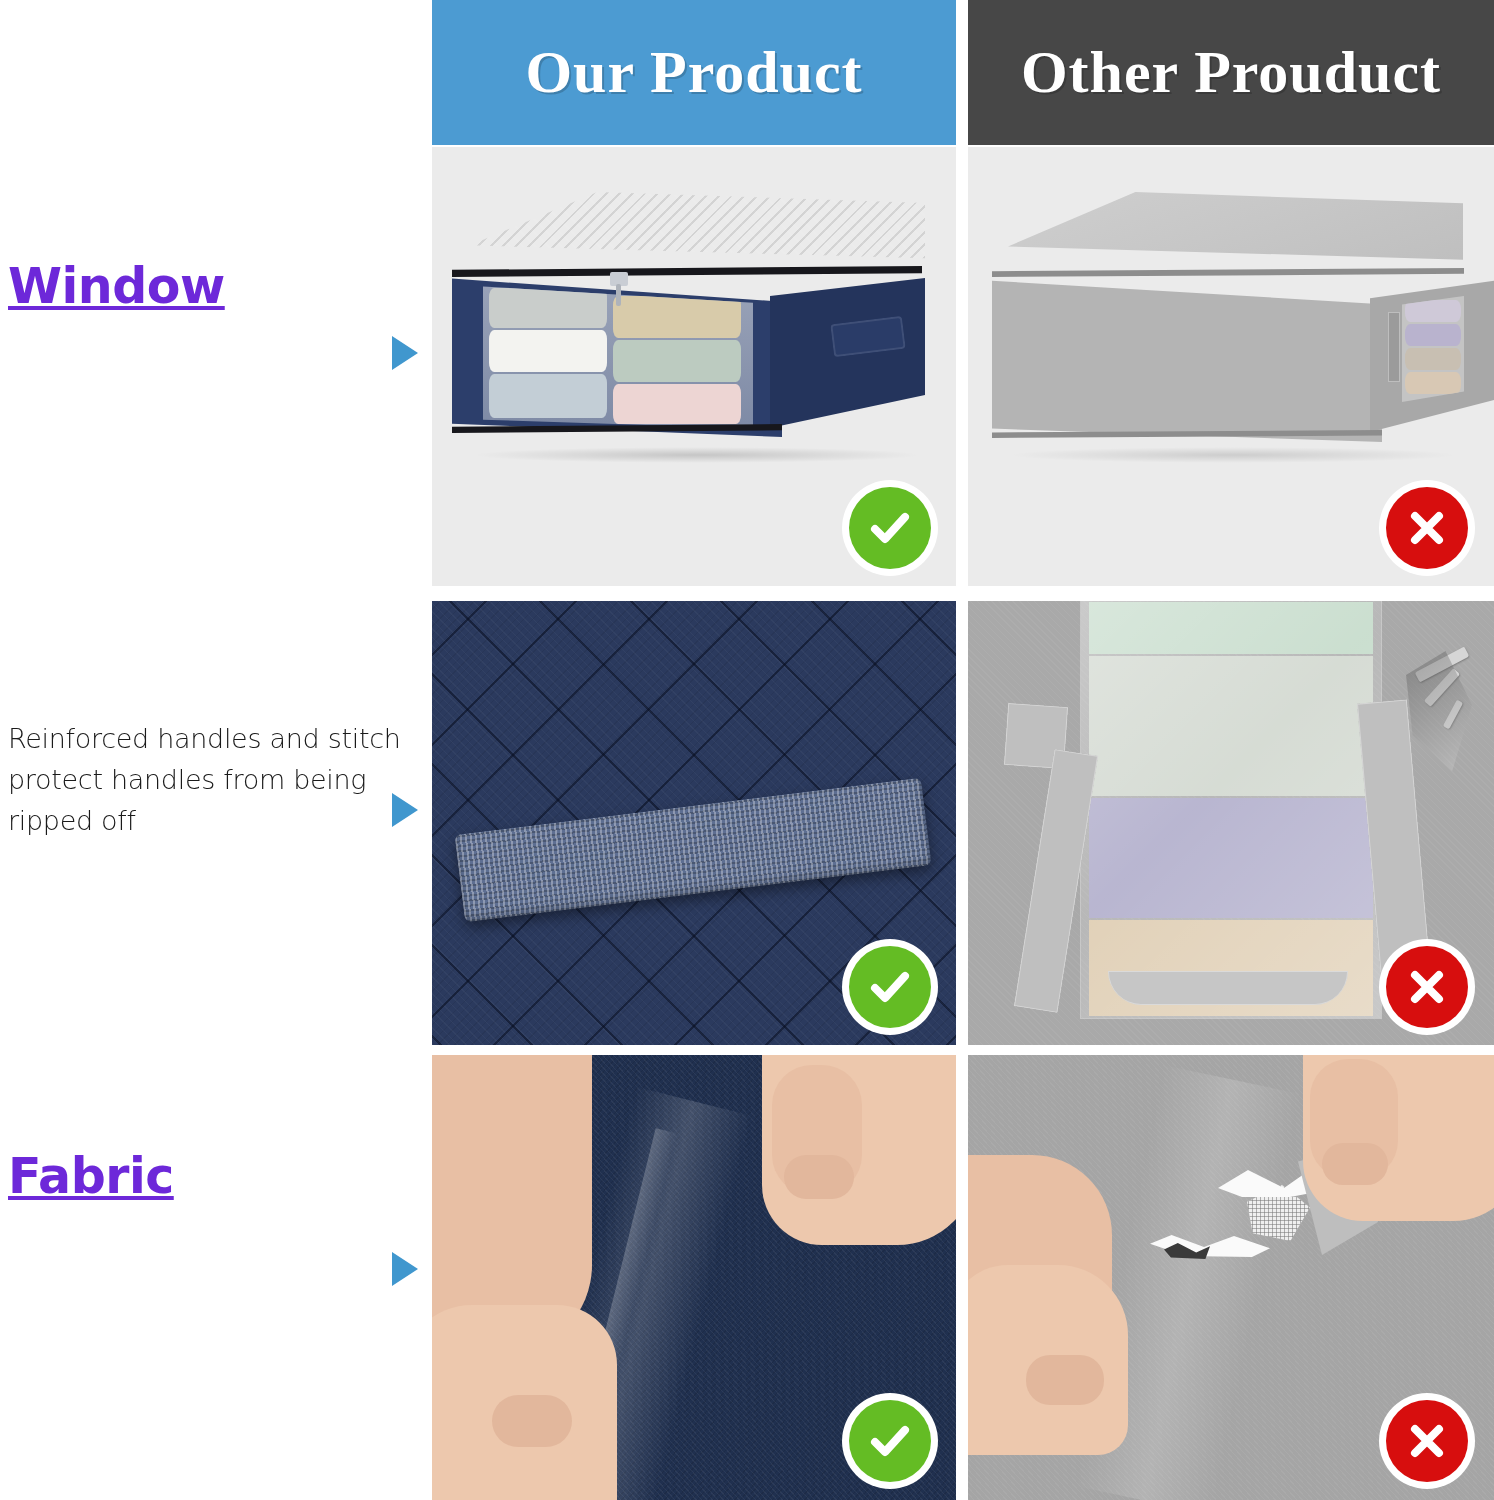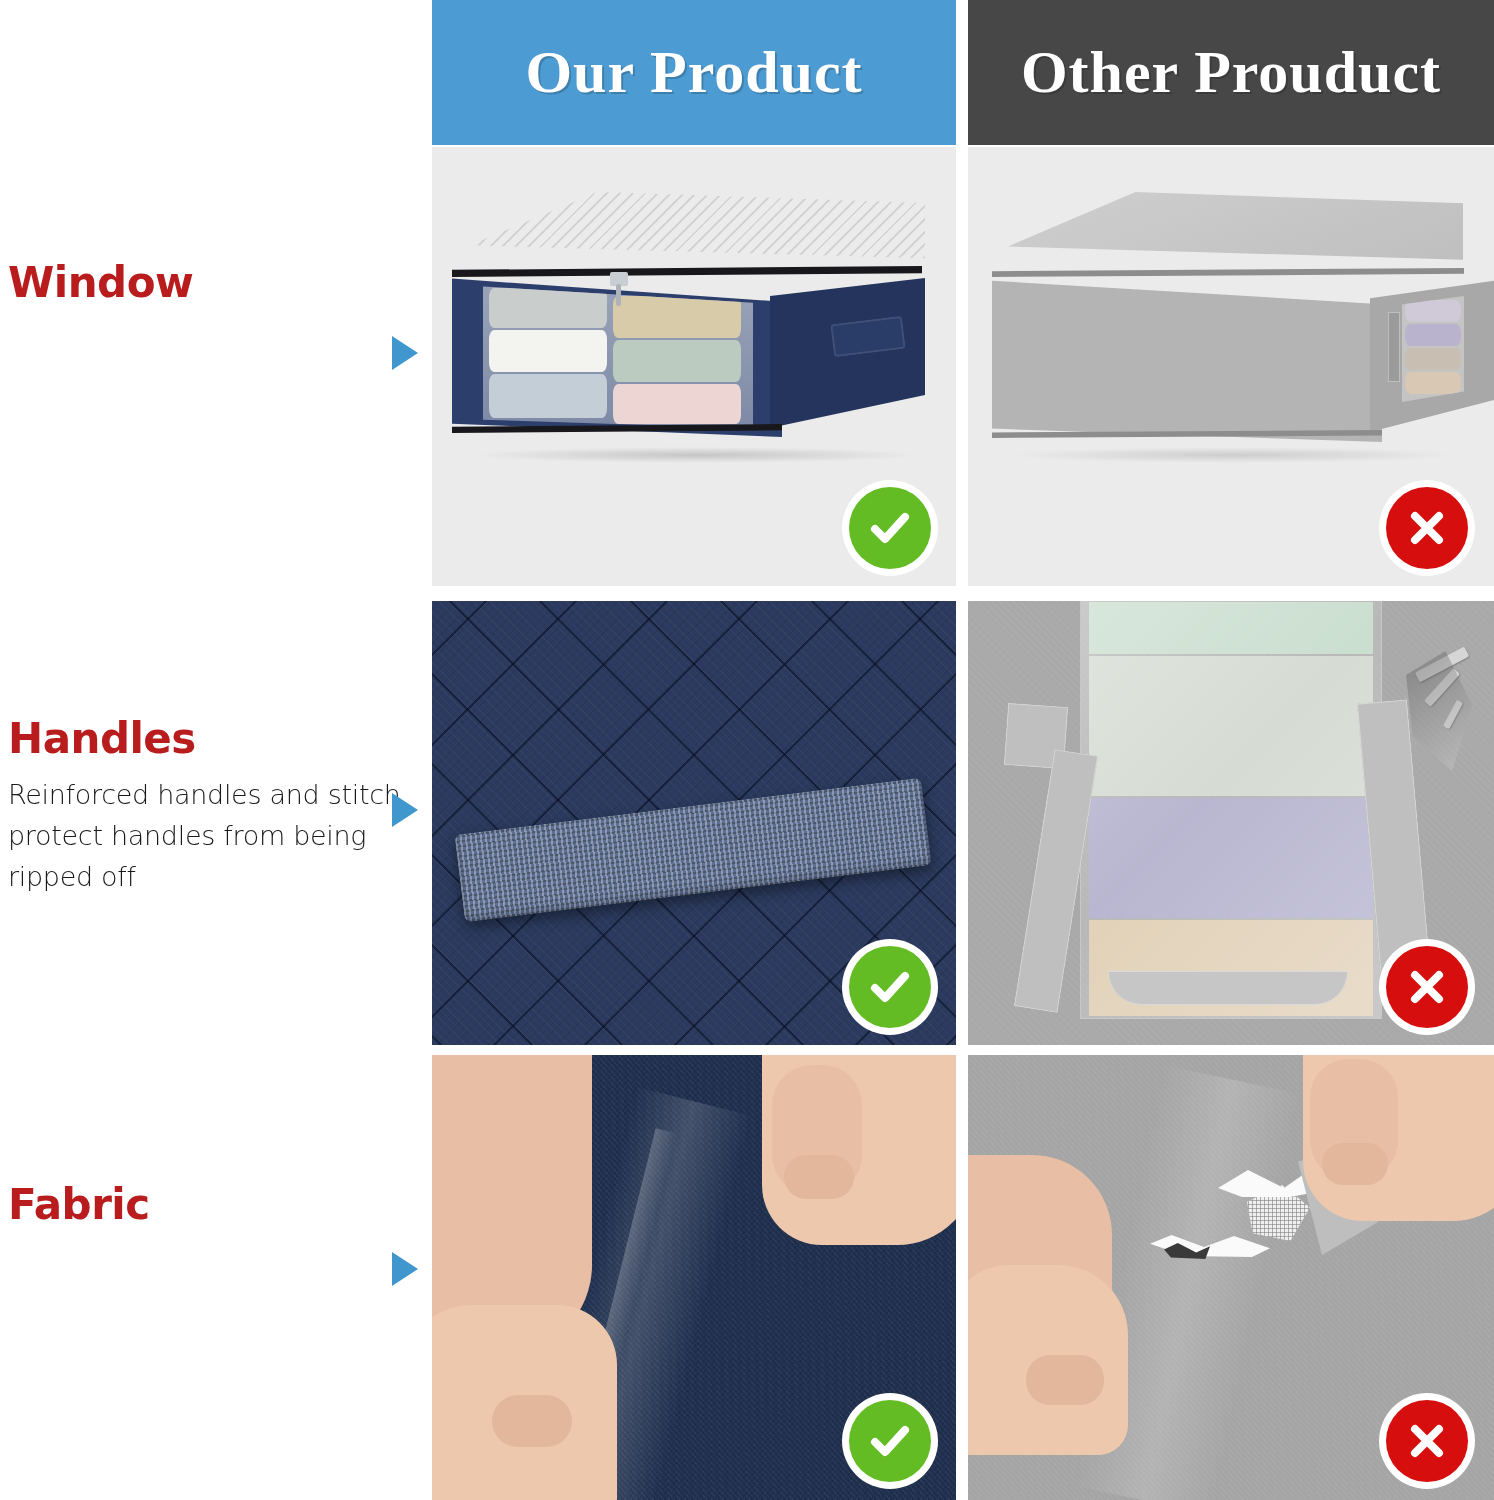--- a/index.html
+++ b/index.html
@@ -24,23 +24,24 @@
     font-weight:bold;color:#ffffff;
     font-size:60px;letter-spacing:1px;
     text-shadow:2px 2px 0 rgba(0,0,0,.18);
   }
   .hdr-ours{left:432px;width:524px;background:#4C9BD2;}
   .hdr-other{left:968px;width:526px;background:#474747;}
 
   
   .feat{position:absolute;left:8px;width:420px;}
   .feat-title{
-    font-size:42px;font-weight:bold;color:#b91c1c;
+    font-size:49px;font-weight:bold;color:#6d28d9;
     letter-spacing:-0.5px;line-height:1;margin:0 0 14px 0;
     font-family:"DejaVu Sans", sans-serif;
+    text-decoration:underline;
   }
   .feat-body{
     font-size:27px;line-height:1.52;color:#1a1a1a;
     font-family:"DejaVu Sans", sans-serif;font-weight:300;
     letter-spacing:-0.3px;margin:0;width:412px;
   }
   .arrow{
     position:absolute;width:0;height:0;
     border-top:17px solid transparent;
     border-bottom:17px solid transparent;
@@ -153,26 +154,25 @@
   </div>
 
   <div class="col-text">
 
     <div class="feat" style="top:262px;">
       <div class="feat-title">Window</div>
     </div>
     <div class="arrow" style="left:392px;top:336px;"></div>
 
     <div class="feat" style="top:718px;">
-      <div class="feat-title">Handles</div>
       <div class="feat-body">Reinforced handles and stitch protect handles from being ripped off</div>
     </div>
     <div class="arrow" style="left:392px;top:793px;"></div>
 
-    <div class="feat" style="top:1184px;">
+    <div class="feat" style="top:1152px;">
       <div class="feat-title">Fabric</div>
     </div>
     <div class="arrow" style="left:392px;top:1252px;"></div>
 
   </div>
 
   <div class="panel studio col-ours" style="top:147px;height:439px;">
 
     <div class="bag" style="left:8px;top:45px;width:505px;height:260px;">
 

